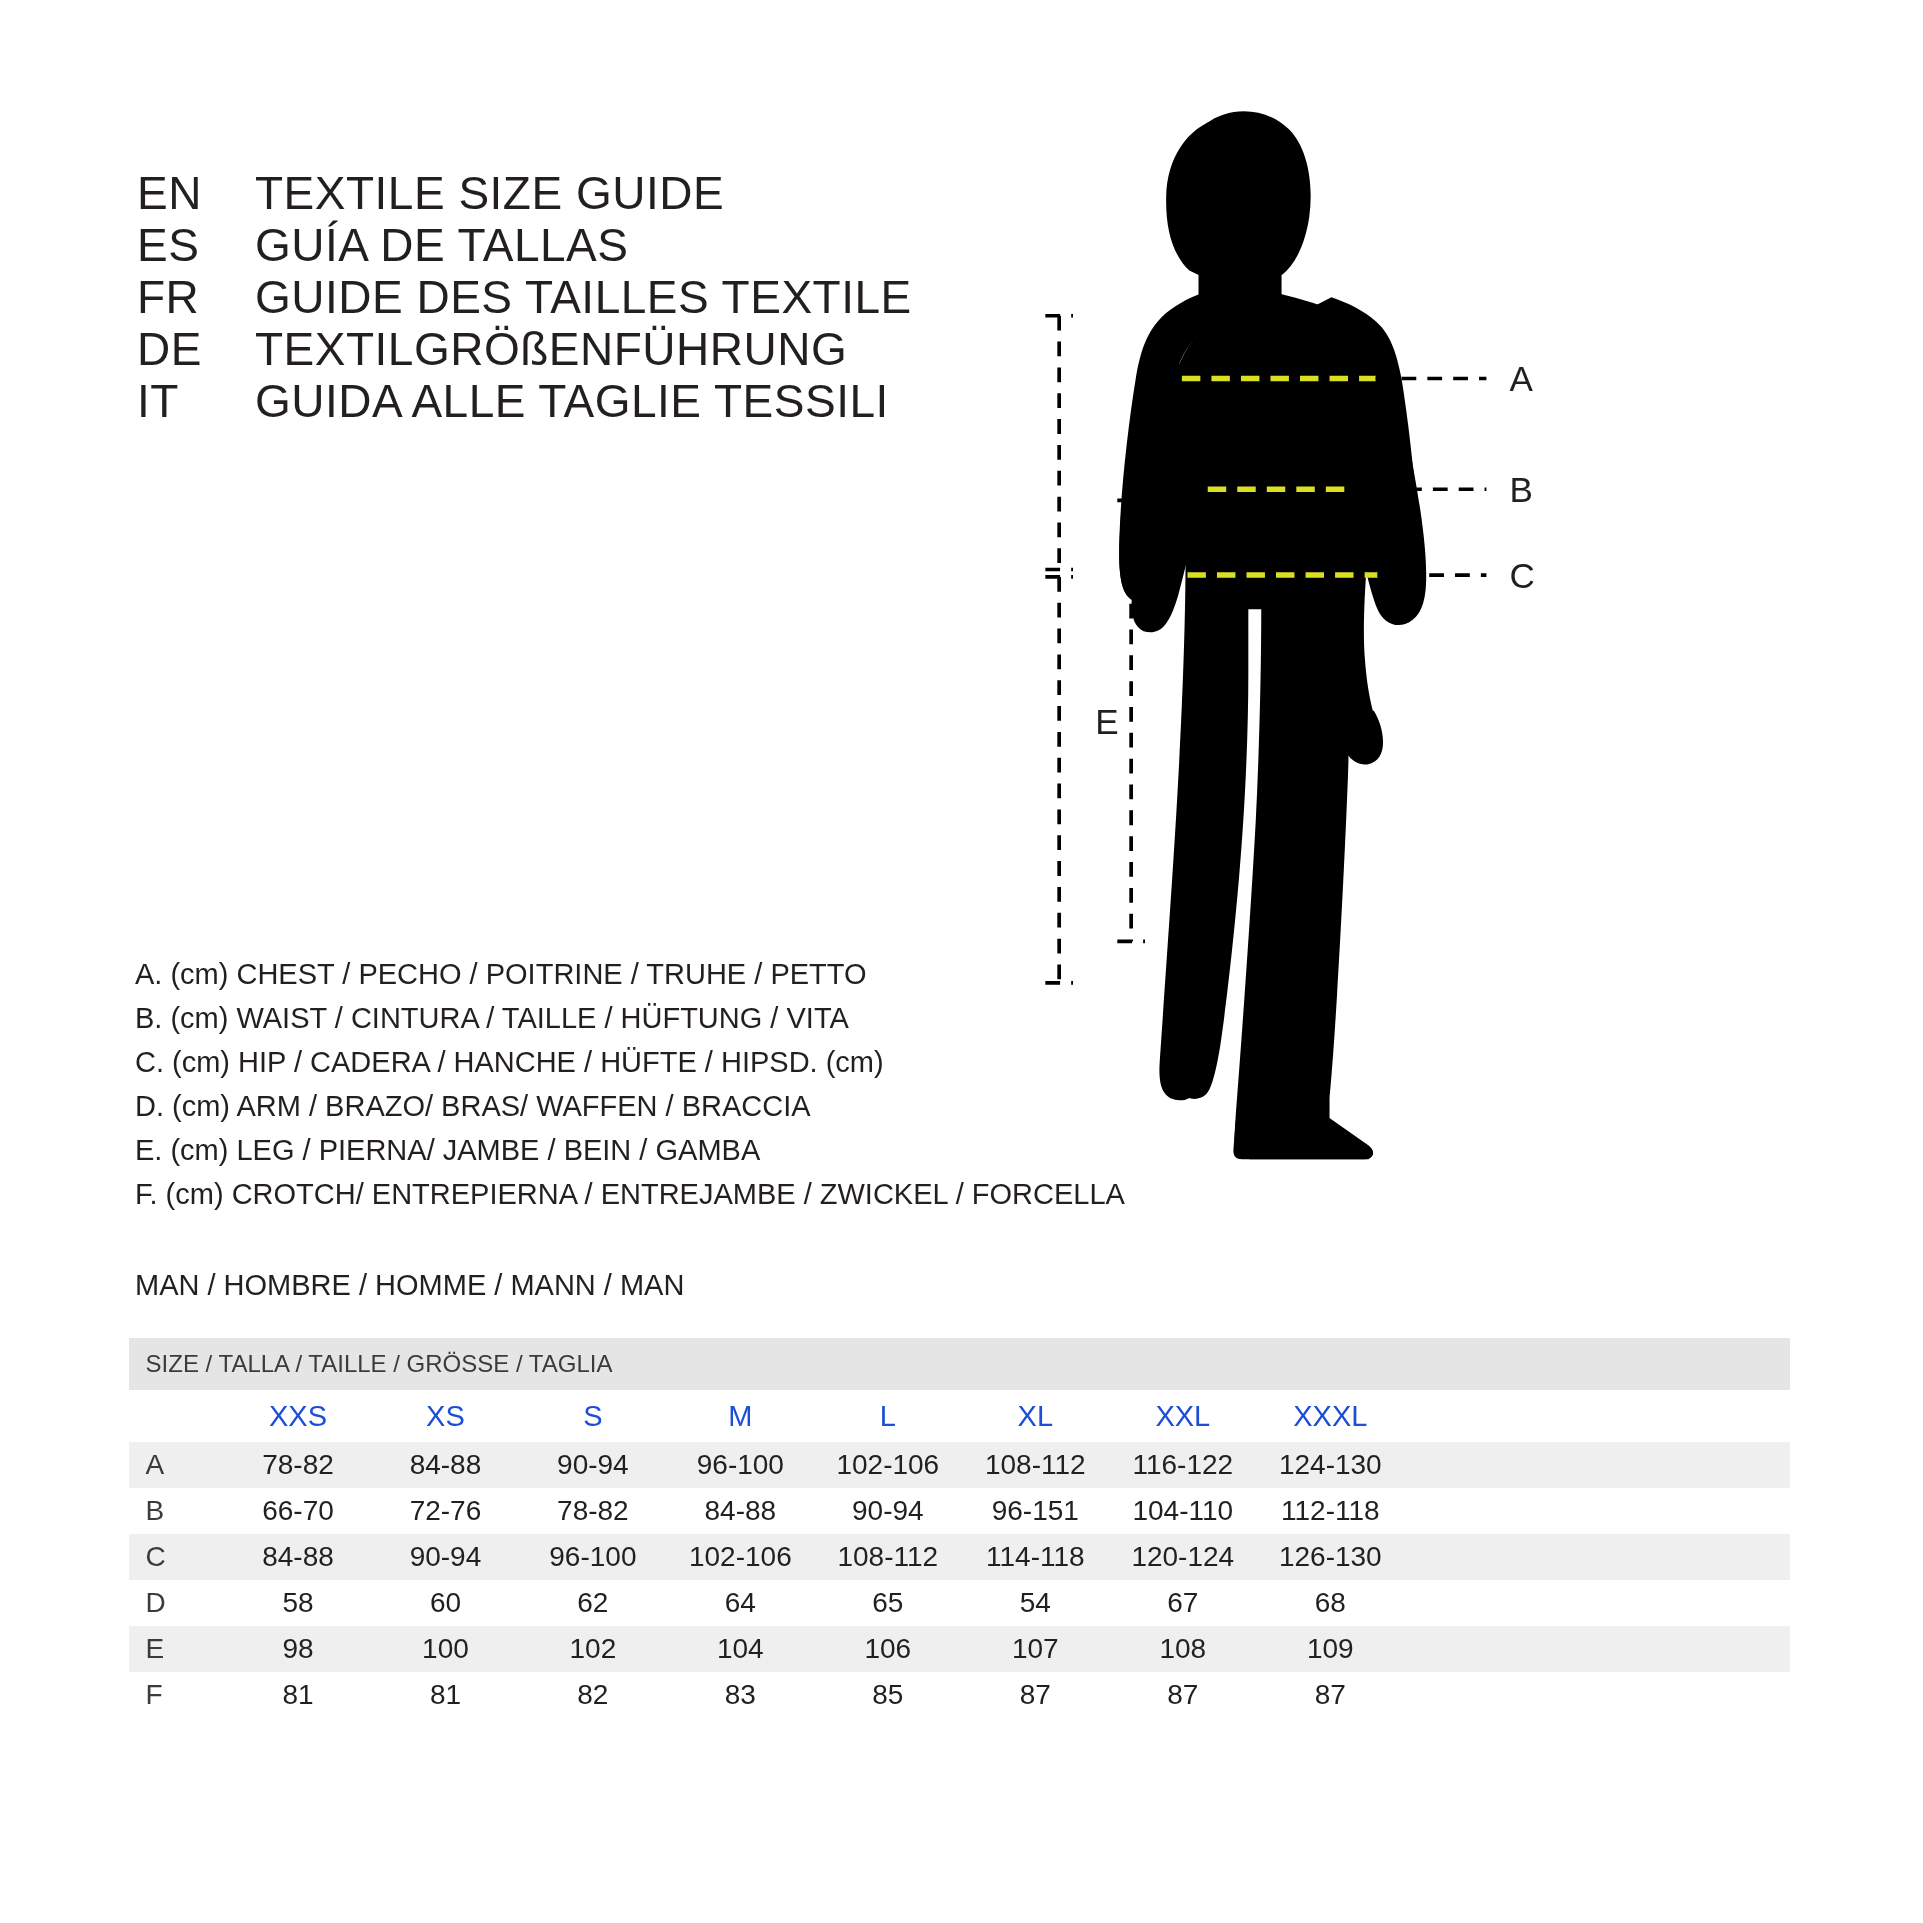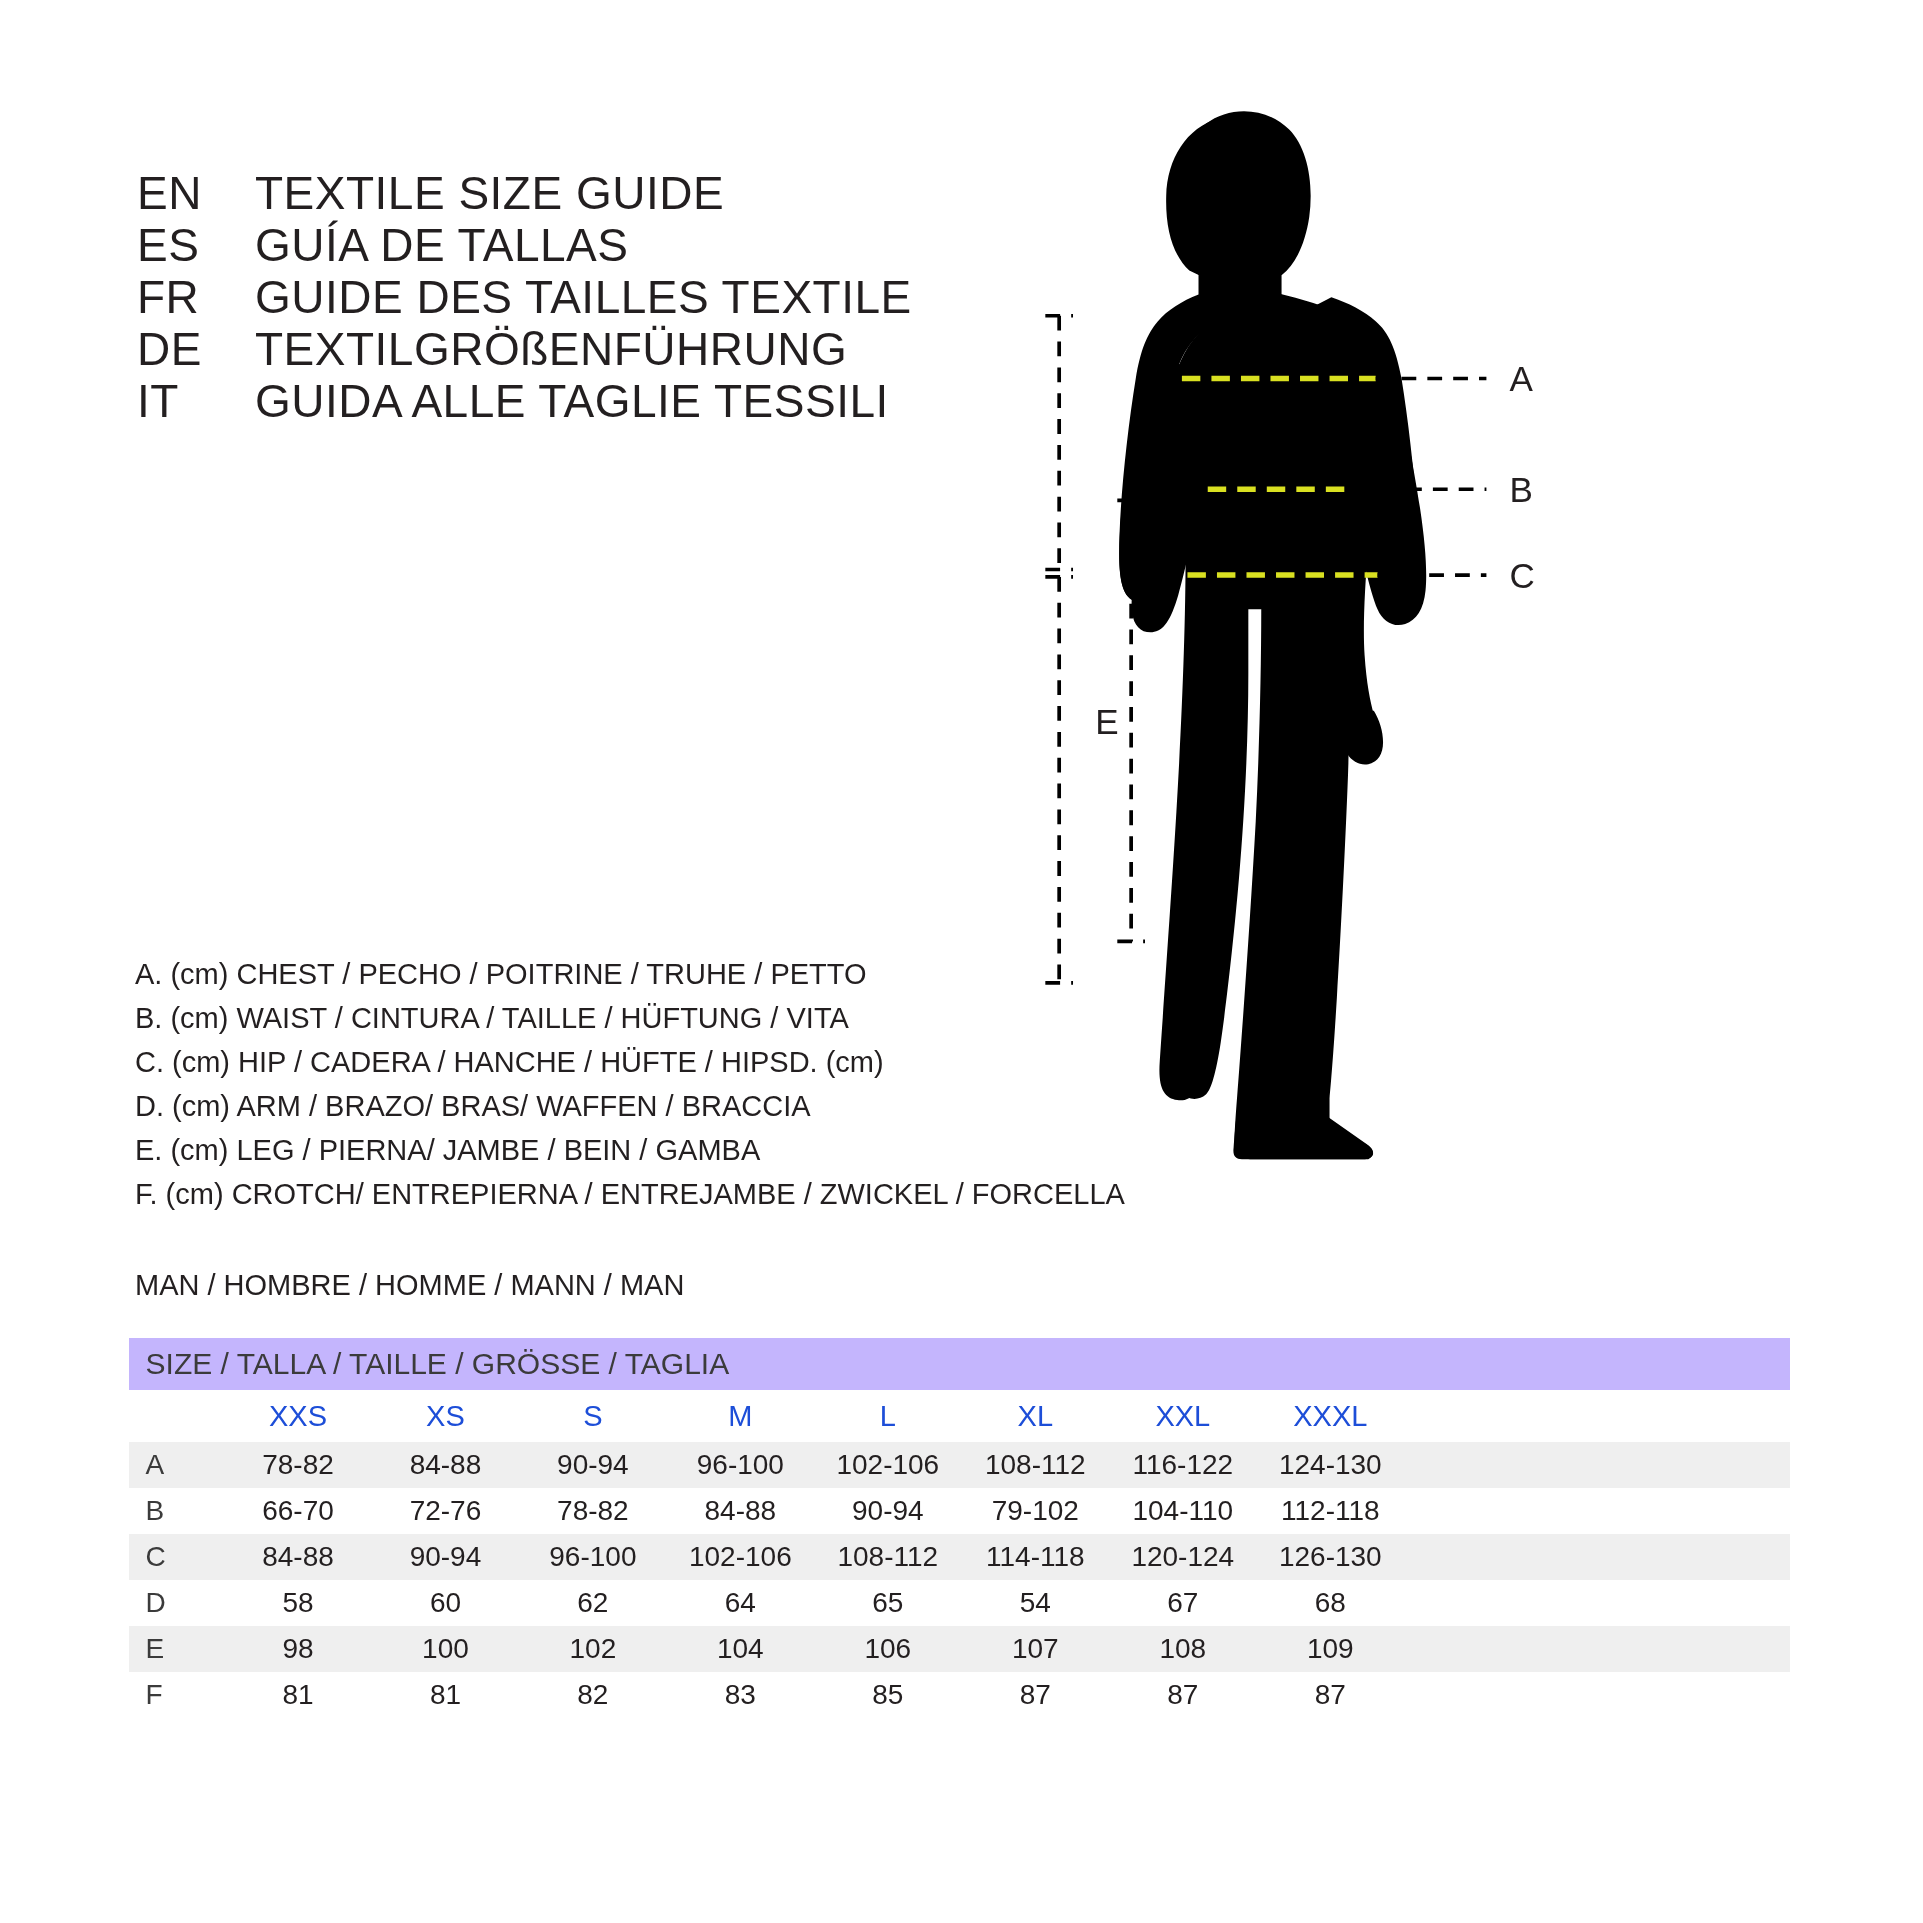--- a/index.html
+++ b/index.html
@@ -82,25 +82,25 @@
     font-size: 28px;
   }
   #size-table td, #size-table th {
     padding: 0;
     margin: 0;
     font-weight: normal;
     text-align: center;
     height: 46px;
   }
   #size-table .title-row td {
-    background: #c4b5fd;
+    background: #e5e5e5;
     text-align: left;
     padding-left: 16.6px;
     height: 52px;
-    font-size: 30px;
+    font-size: 24px;
     color: #3b3b3b;
   }
   #size-table .head-row td {
     background: #ffffff;
     color: #1d4ed8;
     font-size: 29px;
     height: 52px;
   }
   #size-table tbody tr.shade td {
     background: #efefef;
@@ -366,21 +366,21 @@
       <td>124-130</td>
       <td></td>
     </tr>
     <tr class="plain">
       <td class="rowlabel">B</td>
       <td>66-70</td>
       <td>72-76</td>
       <td>78-82</td>
       <td>84-88</td>
       <td>90-94</td>
-      <td>79-102</td>
+      <td>96-151</td>
       <td>104-110</td>
       <td>112-118</td>
       <td></td>
     </tr>
     <tr class="shade">
       <td class="rowlabel">C</td>
       <td>84-88</td>
       <td>90-94</td>
       <td>96-100</td>
       <td>102-106</td>

